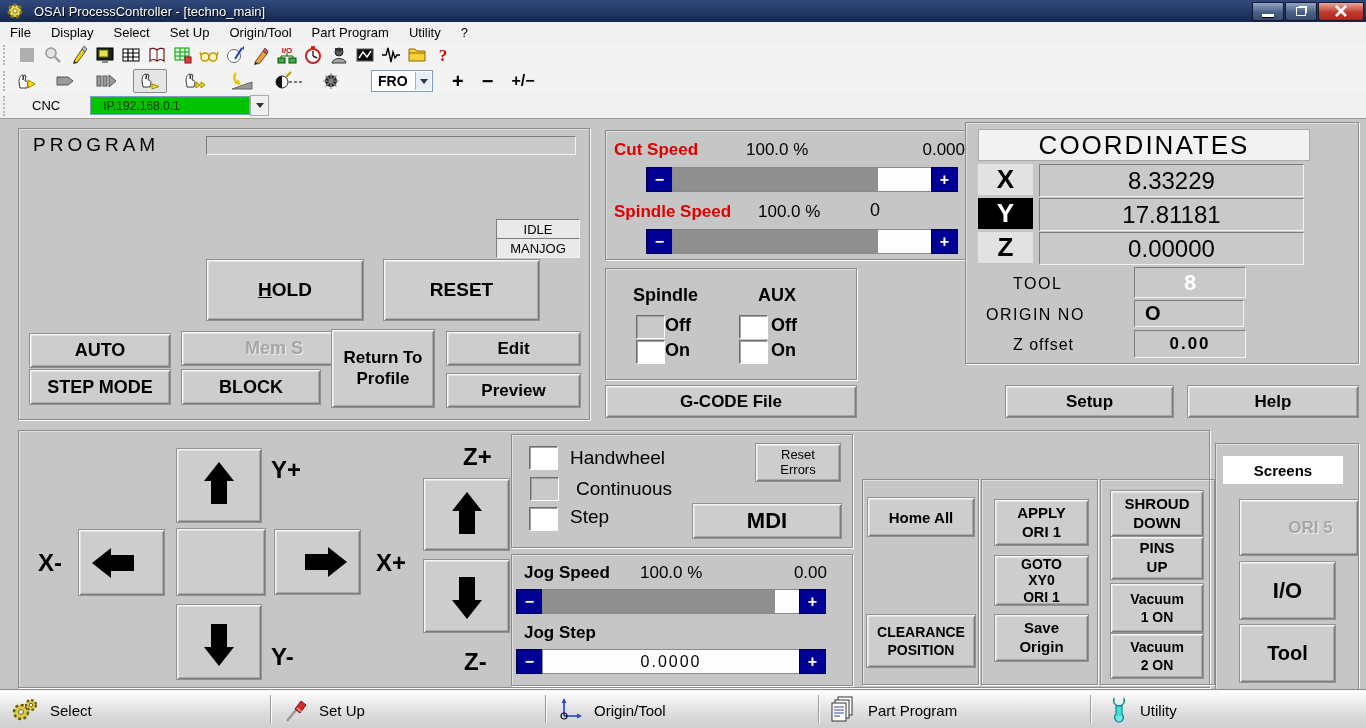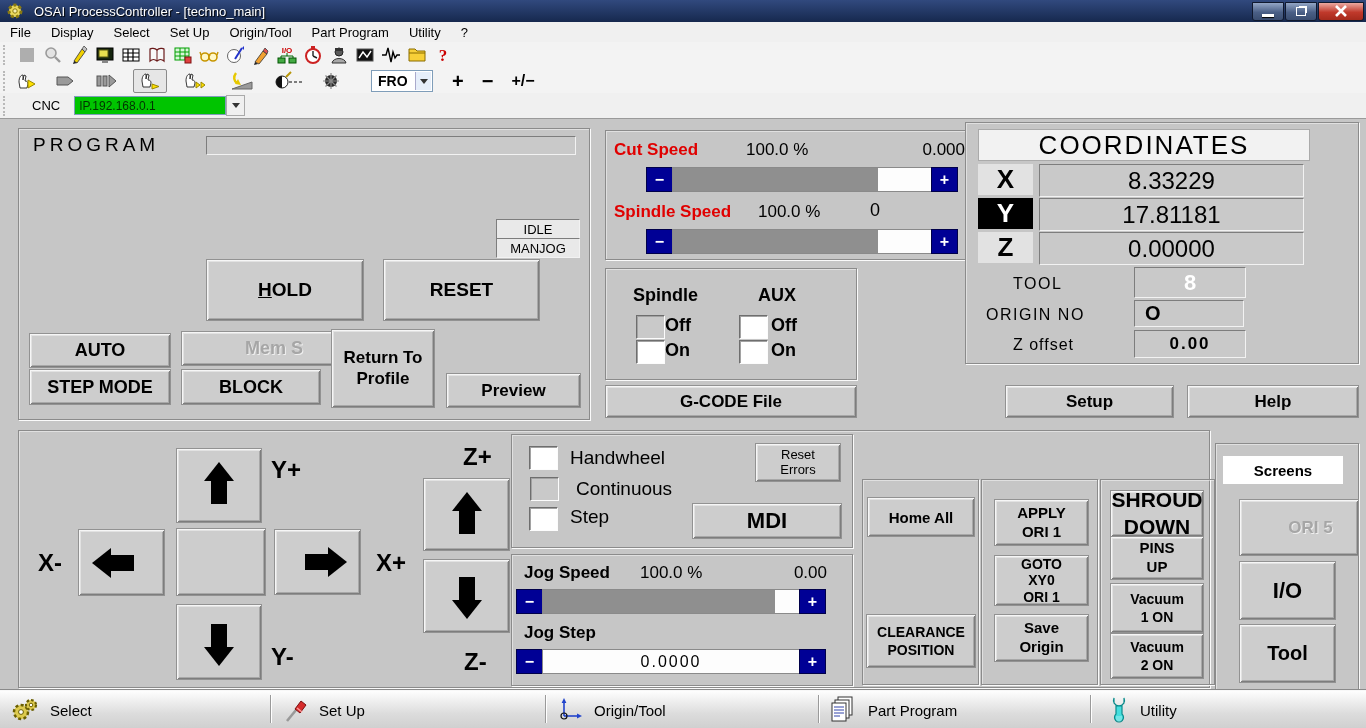--- a/index.html
+++ b/index.html
@@ -29,22 +29,22 @@
   .tbi.pressed{border:1px solid #8a8a8a;background:#e6e6e6;border-radius:2px;}
   .tbtxt{font-weight:bold;font-size:20px;margin:0 9px;line-height:20px;}
   #fro{width:54px;height:20px;background:#fff;border:1px solid #7f9db9;margin:0 10px 0 22px;
     display:flex;align-items:center;font-size:14px;font-weight:bold;padding-left:6px;position:relative;}
   #fro .dd{position:absolute;right:1px;top:1px;bottom:1px;width:15px;background:#e6eefa;border-left:1px solid #aac;
     display:flex;align-items:center;justify-content:center;}
   .tri-dn{width:0;height:0;border:4px solid transparent;border-top:5px solid #333;margin-top:4px;}
   
   #cncrow{left:0;top:93px;width:1366px;height:25px;background:#f0f0f0;border-bottom:1px solid #9a9a9a;display:flex;align-items:center;}
   #cnclabel{font-size:13px;margin-left:18px;}
-  #ipbox{margin-left:14px;width:146px;height:17px;background:#00c400;border:1px solid #7f9db9;
-    font-size:12px;display:flex;align-items:center;padding-left:4px;color:#003300;}
+  #ipbox{margin-left:30px;width:146px;height:17px;background:#00c400;border:1px solid #7f9db9;
+    font-size:12px;display:flex;align-items:center;padding-left:12px;color:#003300;}
   #iparrow{width:17px;height:19px;background:#f0f0f0;border:1px solid #aaa;display:flex;align-items:center;justify-content:center;}
   
   .gbox{border:1px solid #8b8b8b;box-shadow:1px 1px 0 rgba(255,255,255,.9), inset 1px 1px 0 rgba(255,255,255,.45);}
   .btn{position:absolute;background:#cdcdcd;border:1px solid #929292;
     box-shadow:inset 1px 1px 0 #f6f6f6,inset -1px -1px 0 #7d7d7d,inset 2px 2px 0 #e2e2e2,inset -2px -2px 0 #a8a8a8;
     display:flex;align-items:center;justify-content:center;text-align:center;font-weight:bold;white-space:pre-line;cursor:default;}
   .btn.disabled{color:#a6a6a6;text-shadow:1px 1px 0 #efefef;padding-left:23px;}
   .sunk{background:#c9c9c9;border:1px solid;border-color:#7d7d7d #f2f2f2 #f2f2f2 #7d7d7d;}
   .field{background:#e9e9e9;border:1px solid;border-color:#7d7d7d #f2f2f2 #f2f2f2 #7d7d7d;}
   
@@ -309,20 +309,21 @@
     <span class="abs field" style="left:477px;top:90px;width:82px;height:18px;display:flex;align-items:center;justify-content:center;font-size:13px">IDLE</span>
     <span class="abs field" style="left:477px;top:109px;width:82px;height:18px;display:flex;align-items:center;justify-content:center;font-size:13px">MANJOG</span>
 
     <div class="btn" style="left:187px;top:130px;width:156px;height:60px;font-size:19px"><span><span class="u">H</span><span>OLD</span></span></div>
     <div class="btn" style="left:364px;top:130px;width:155px;height:60px;font-size:19px">RESET</div>
 
     <div class="btn" style="left:10px;top:204px;width:140px;height:33px;font-size:18px">AUTO</div>
     <div class="btn disabled" style="left:162px;top:202px;width:138px;height:33px;font-size:18px">Mem S</div>
     <div class="btn" style="left:312px;top:200px;width:102px;height:77px;font-size:17px;line-height:1.2">Return To
 Profile</div>
+    <div class="btn" style="left:427px;top:202px;width:133px;height:33px;font-size:17px">Edit</div>
     <div class="btn" style="left:10px;top:240px;width:140px;height:34px;font-size:18px">STEP MODE</div>
     <div class="btn" style="left:162px;top:240px;width:138px;height:34px;font-size:18px">BLOCK</div>
     <div class="btn" style="left:427px;top:244px;width:133px;height:33px;font-size:17px">Preview</div>
   </div>
 
   <div class="abs gbox" style="left:605px;top:130px;width:363px;height:128px">
     <span class="abs red" style="left:8px;top:9px;font-size:17px">Cut Speed</span>
     <span class="abs" style="left:140px;top:9px;font-size:17px">100.0 %</span>
     <span class="abs" style="left:275px;top:9px;width:84px;font-size:17px;text-align:right">0.000</span>
     <span class="slbtn" style="left:40px;top:36px">−</span>
@@ -429,21 +430,21 @@
       <div class="btn" style="left:12px;top:19px;width:93px;height:45px;font-size:15px;line-height:1.25">APPLY
 ORI 1</div>
       <div class="btn" style="left:12px;top:75px;width:93px;height:49px;font-size:14px;line-height:1.15">GOTO
 XY0
 ORI 1</div>
       <div class="btn" style="left:12px;top:134px;width:93px;height:46px;font-size:15px;line-height:1.25">Save
 Origin</div>
     </div>
 
     <div class="abs gbox" style="left:1081px;top:48px;width:113px;height:204px">
-      <div class="btn" style="left:9px;top:10px;width:92px;height:45px;font-size:21px;line-height:1.25">SHROUD
+      <div class="btn" style="left:9px;top:10px;width:92px;height:45px;font-size:15px;line-height:1.25">SHROUD
 DOWN</div>
       <div class="btn" style="left:9px;top:56px;width:92px;height:42px;font-size:15px;line-height:1.25">PINS
 UP</div>
       <div class="btn" style="left:9px;top:103px;width:92px;height:48px;font-size:14px;line-height:1.3">Vacuum
 1 ON</div>
       <div class="btn" style="left:9px;top:153px;width:92px;height:44px;font-size:14px;line-height:1.3">Vacuum
 2 ON</div>
     </div>
   </div>
 

